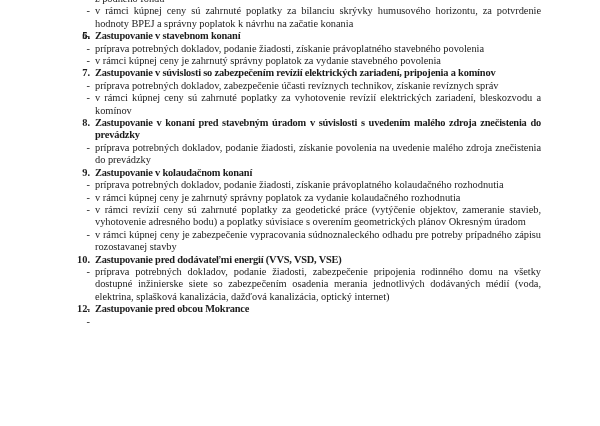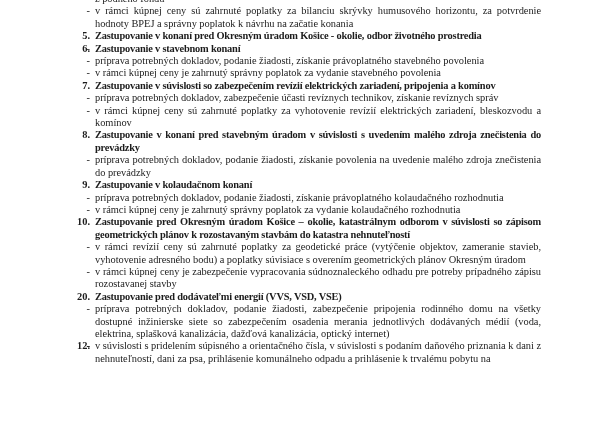--- a/index.html
+++ b/index.html
@@ -49,21 +49,21 @@
 <body>
 
 <div class="doc" id="doc-root">
   <div class="row partial-row">z pôdneho fondu</div>
 
   <div class="row bullet-row">
     <span class="marker dash">-</span><span class="bullet-text">v rámci kúpnej ceny sú zahrnuté poplatky za bilanciu skrývky humusového horizontu, za potvrdenie hodnoty BPEJ a správny poplatok k návrhu na začatie konania</span>
   </div>
 
   <div class="row title-row">
-    <span class="marker num">5.</span><span class="title-text">Zastupovanie v konaní pred Okresným úradom Košice - okolie, odbor životného prostredia</span>
+    <span class="marker num">5.</span>
   </div>
 
   <div class="row bullet-row">
     <span class="marker dash">-</span>
   </div>
 
   <div class="row title-row">
     <span class="marker num">6.</span><span class="title-text">Zastupovanie v stavebnom konaní</span>
   </div>
 
@@ -100,44 +100,41 @@
   </div>
 
   <div class="row bullet-row">
     <span class="marker dash">-</span><span class="bullet-text">príprava potrebných dokladov, podanie žiadosti, získanie právoplatného kolaudačného rozhodnutia</span>
   </div>
 
   <div class="row bullet-row">
     <span class="marker dash">-</span><span class="bullet-text">v rámci kúpnej ceny je zahrnutý správny poplatok za vydanie kolaudačného rozhodnutia</span>
   </div>
 
-  <div class="row title-row">
-    <span class="marker num">10.</span><span class="title-text">Zastupovanie pred Okresným úradom Košice – okolie, katastrálnym odborom v súvislosti so zápisom geometrických plánov k rozostavaným stavbám do katastra nehnuteľností</span>
-  </div>
 
   <div class="row bullet-row">
     <span class="marker dash">-</span><span class="bullet-text">v rámci revízií ceny sú zahrnuté poplatky za geodetické práce (vytýčenie objektov, zameranie stavieb, vyhotovenie adresného bodu) a poplatky súvisiace s overením geometrických plánov Okresným úradom</span>
   </div>
 
   <div class="row bullet-row">
     <span class="marker dash">-</span><span class="bullet-text">v rámci kúpnej ceny je zabezpečenie vypracovania súdnoznaleckého odhadu pre potreby prípadného zápisu rozostavanej stavby</span>
   </div>
 
   <div class="row title-row">
-    <span class="marker num">20.</span><span class="title-text">Zastupovanie pred dodávateľmi energií (VVS, VSD, VSE)</span>
+    <span class="marker num">10.</span><span class="title-text">Zastupovanie pred dodávateľmi energií (VVS, VSD, VSE)</span>
   </div>
 
   <div class="row bullet-row">
     <span class="marker dash">-</span><span class="bullet-text">príprava potrebných dokladov, podanie žiadosti, zabezpečenie pripojenia rodinného domu na všetky dostupné inžinierske siete so zabezpečením osadenia merania jednotlivých dodávaných médií (voda, elektrina, splašková kanalizácia, dažďová kanalizácia, optický internet)</span>
   </div>
 
   <div class="row bullet-row">
     <span class="marker dash">-</span>
   </div>
 
   <div class="row title-row">
-    <span class="marker num">12.</span>
+    <span class="marker num">12.</span><span class="title-text">Zastupovanie pred obcou Mokrance</span>
   </div>
 
   <div class="row bullet-row">
-    <span class="marker dash">-</span><span class="bullet-text">v súvislosti s pridelením súpisného a orientačného čísla, v súvislosti s podaním daňového priznania k dani z nehnuteľností, dani za psa, prihlásenie komunálneho odpadu a prihlásenie k trvalému pobytu na</span>
+    <span class="marker dash">-</span>
   </div>
 </div>
 
 </body></html>

